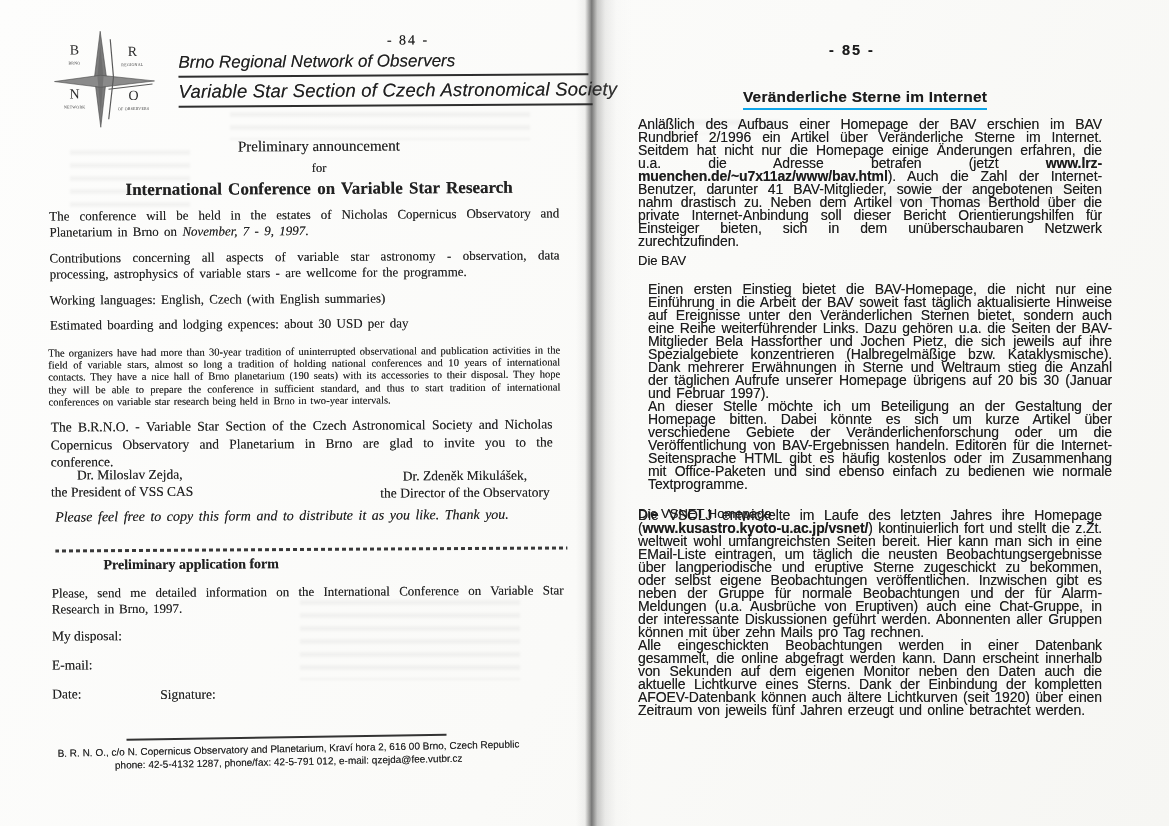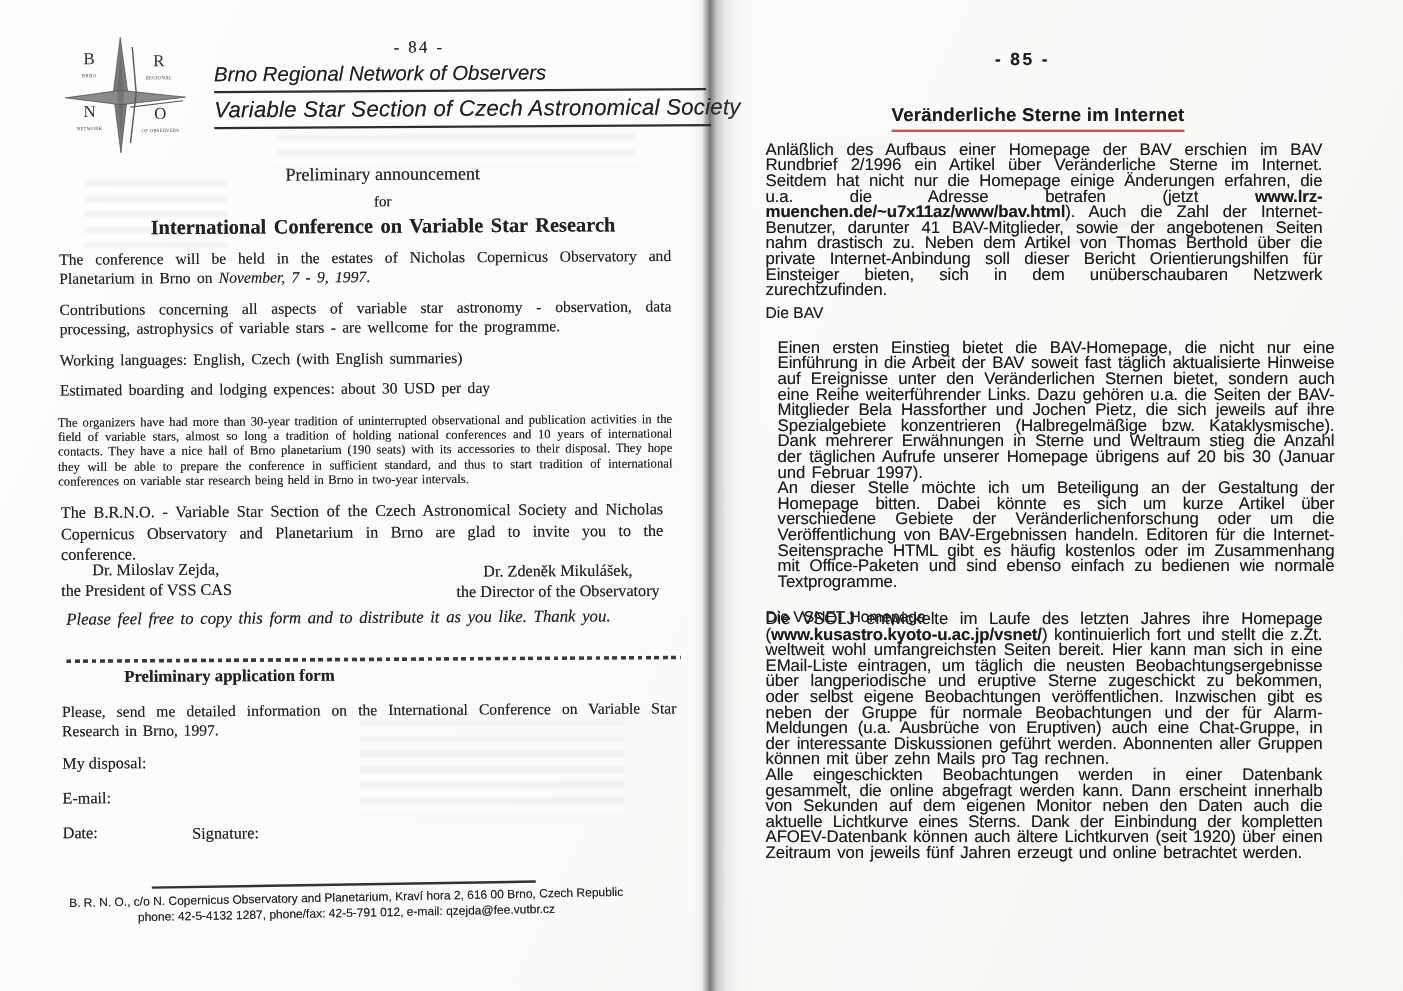--- a/index.html
+++ b/index.html
@@ -19,40 +19,40 @@
     position:absolute;left:576px;top:0;width:56px;height:826px;z-index:6;pointer-events:none;
     background:linear-gradient(to right,
       rgba(255,255,255,0) 0%, rgba(80,80,80,.07) 16%,
       rgba(40,40,40,.62) 28%, rgba(85,85,85,.30) 38%,
       rgba(150,150,150,.16) 52%, rgba(215,215,215,.07) 72%,
       rgba(255,255,255,0) 100%);
   }
   .ghost{position:absolute;pointer-events:none;opacity:.5;filter:blur(1.2px);
     background:repeating-linear-gradient(to bottom, rgba(125,125,125,.14) 0 5px, rgba(255,255,255,0) 5px 13px);}
   
-  .pageno{font-size:14px;letter-spacing:2px;text-align:center}
+  .pageno{font-size:14px;letter-spacing:2px;text-align:right}
   .org1{font-family:"Liberation Sans",sans-serif;font-style:italic;font-size:17px;font-weight:500;color:#1f1f1f;white-space:nowrap}
   .org2{font-family:"Liberation Sans",sans-serif;font-style:italic;font-size:18.5px;font-weight:500;color:#1f1f1f;white-space:nowrap;letter-spacing:.2px}
   .rule{height:2px;background:#2e2e2e}
   .center{text-align:center}
   .ann1{font-size:15px}
   .ann2{font-size:12.5px}
   .conf-title{font-size:17px;font-weight:bold;word-spacing:2px}
   .body13{font-size:13px;line-height:15.8px;word-spacing:2px}
   .small-print{font-size:10.6px;line-height:12.2px;word-spacing:1px}
   .invite{font-size:13.5px;line-height:17.5px;word-spacing:2.5px}
   .sig{font-size:13.5px;line-height:17px}
   .copy-note{font-style:italic;font-size:14px;word-spacing:2px}
   .dashes{height:3px;background:repeating-linear-gradient(90deg,#3a3a3a 0 4px,rgba(255,255,255,0) 4px 7px)}
   .form-title{font-size:14px;font-weight:bold}
   .footer-rule{height:1.6px;background:#333;transform:rotate(-0.55deg)}
   .footer-text{font-family:"Liberation Sans",sans-serif;font-size:10px;line-height:12.5px;text-align:center;transform:rotate(-0.8deg);color:#222}
   
   .pageno85{font-family:"Liberation Sans",sans-serif;font-size:14.5px;font-weight:bold;letter-spacing:2px;text-align:center}
-  .r-heading{font-size:15.5px;font-weight:bold;letter-spacing:.2px;display:inline-block;border-bottom:2px solid #ef4444;padding-bottom:2px}
+  .r-heading{font-size:15.5px;font-weight:bold;letter-spacing:.2px;display:inline-block;border-bottom:2px solid #0ea5e9;padding-bottom:2px}
   .r-body{font-size:14px;line-height:13px;letter-spacing:-0.1px;word-spacing:1.5px}
   .r-sub{font-size:13px;font-weight:normal}
   .r-body p{margin:0}
   .r-body b{font-weight:bold}
   
   .logo-box{width:124px;height:112px}
   .logo-letter{position:absolute;font-family:"Liberation Serif",serif;font-size:14px;color:#2d2d2d;text-align:center;line-height:13px}
   .logo-sub{display:block;font-size:4px;letter-spacing:.2px;color:#444}
 </style>
 </head>

